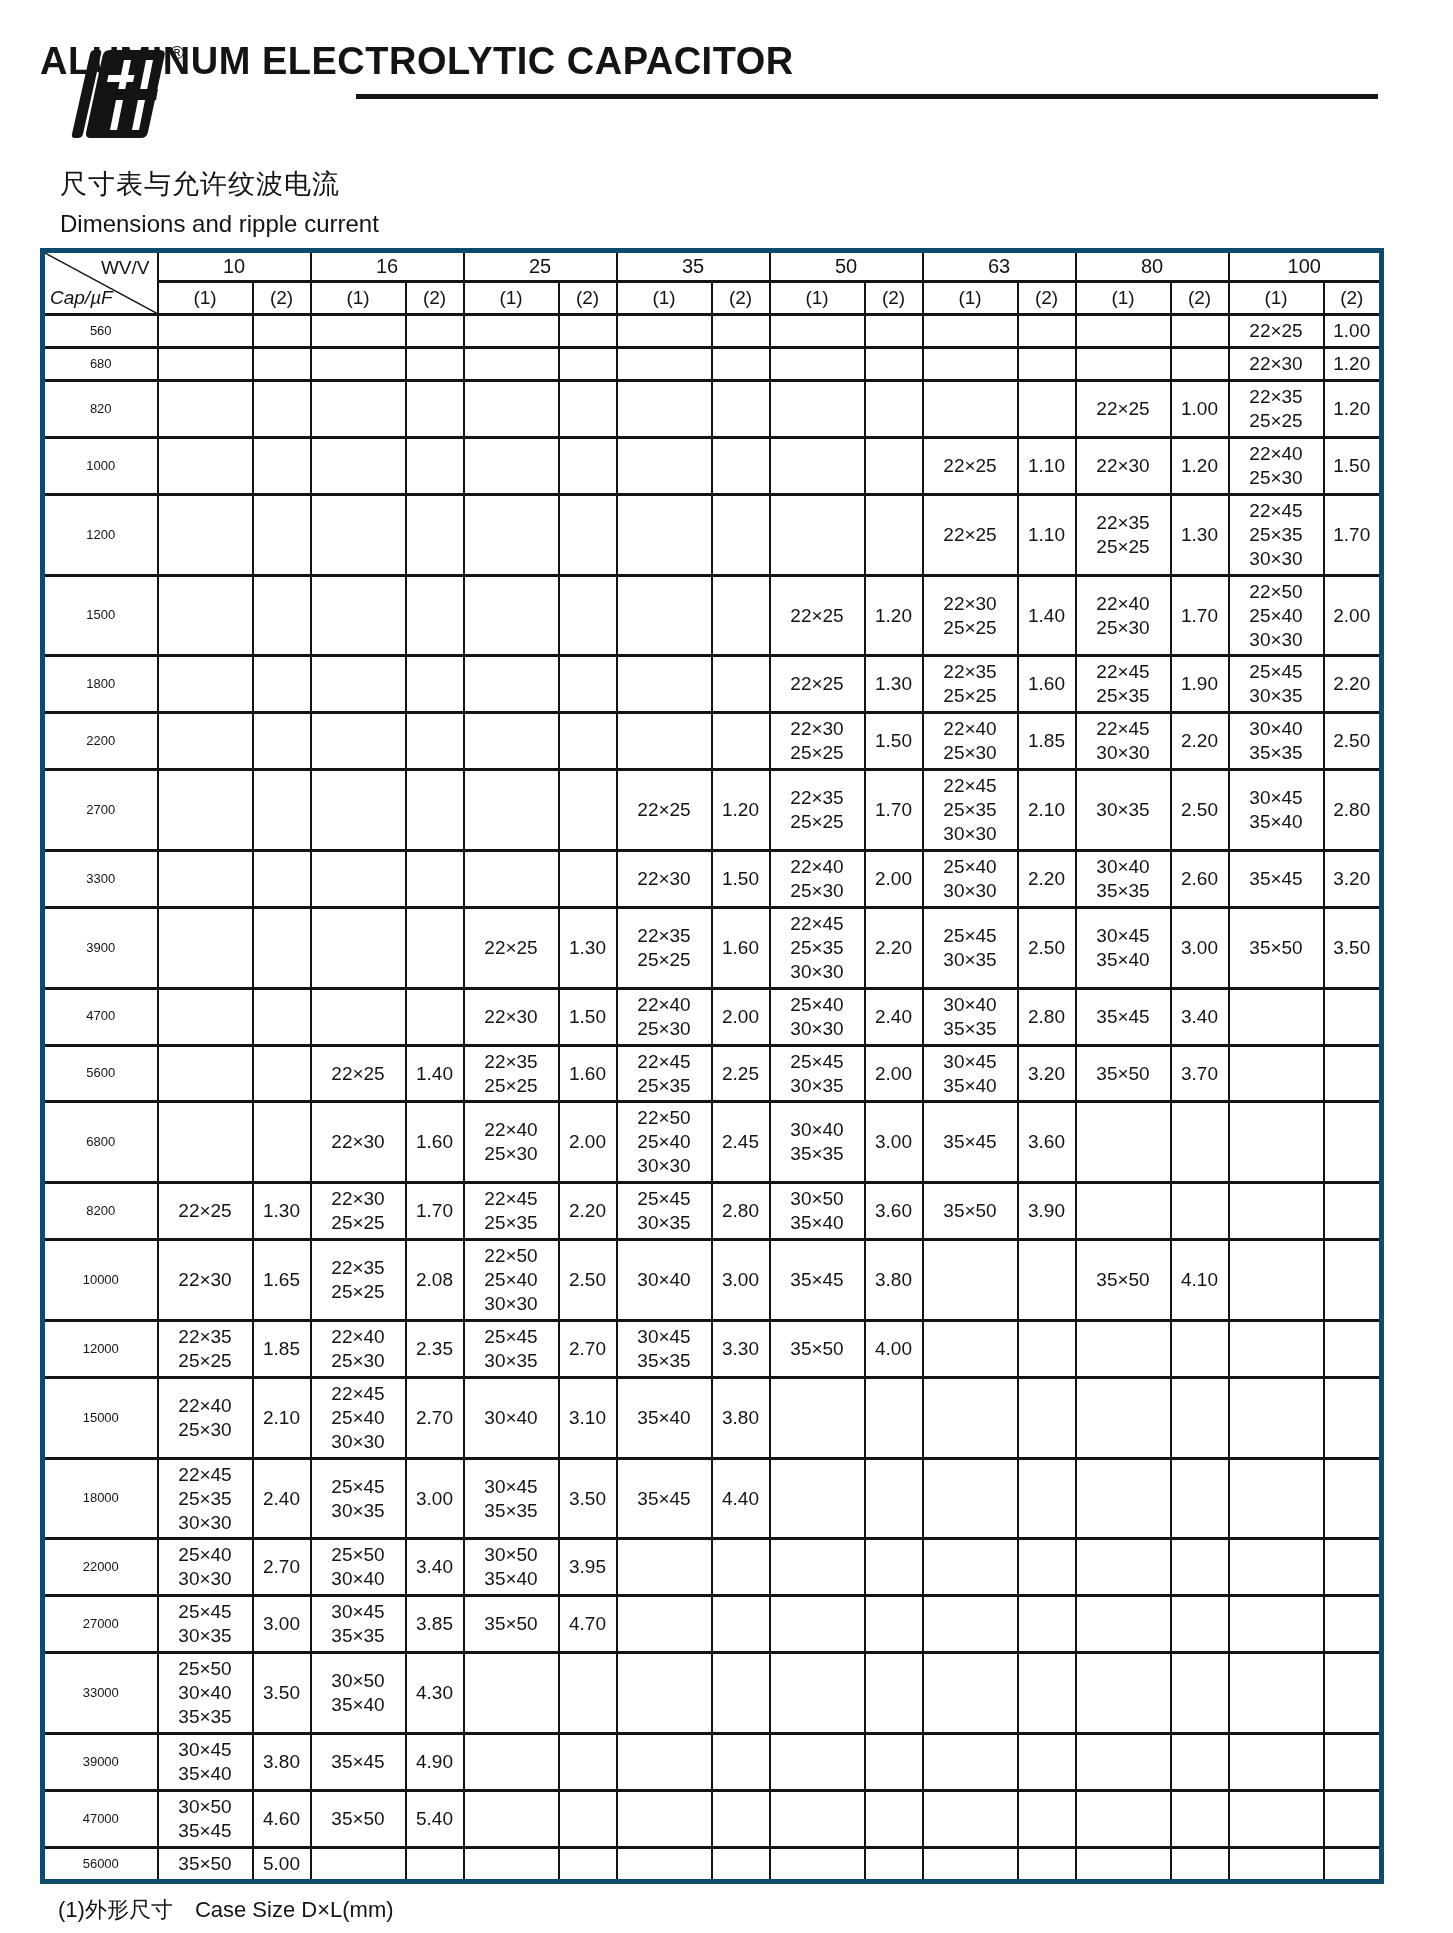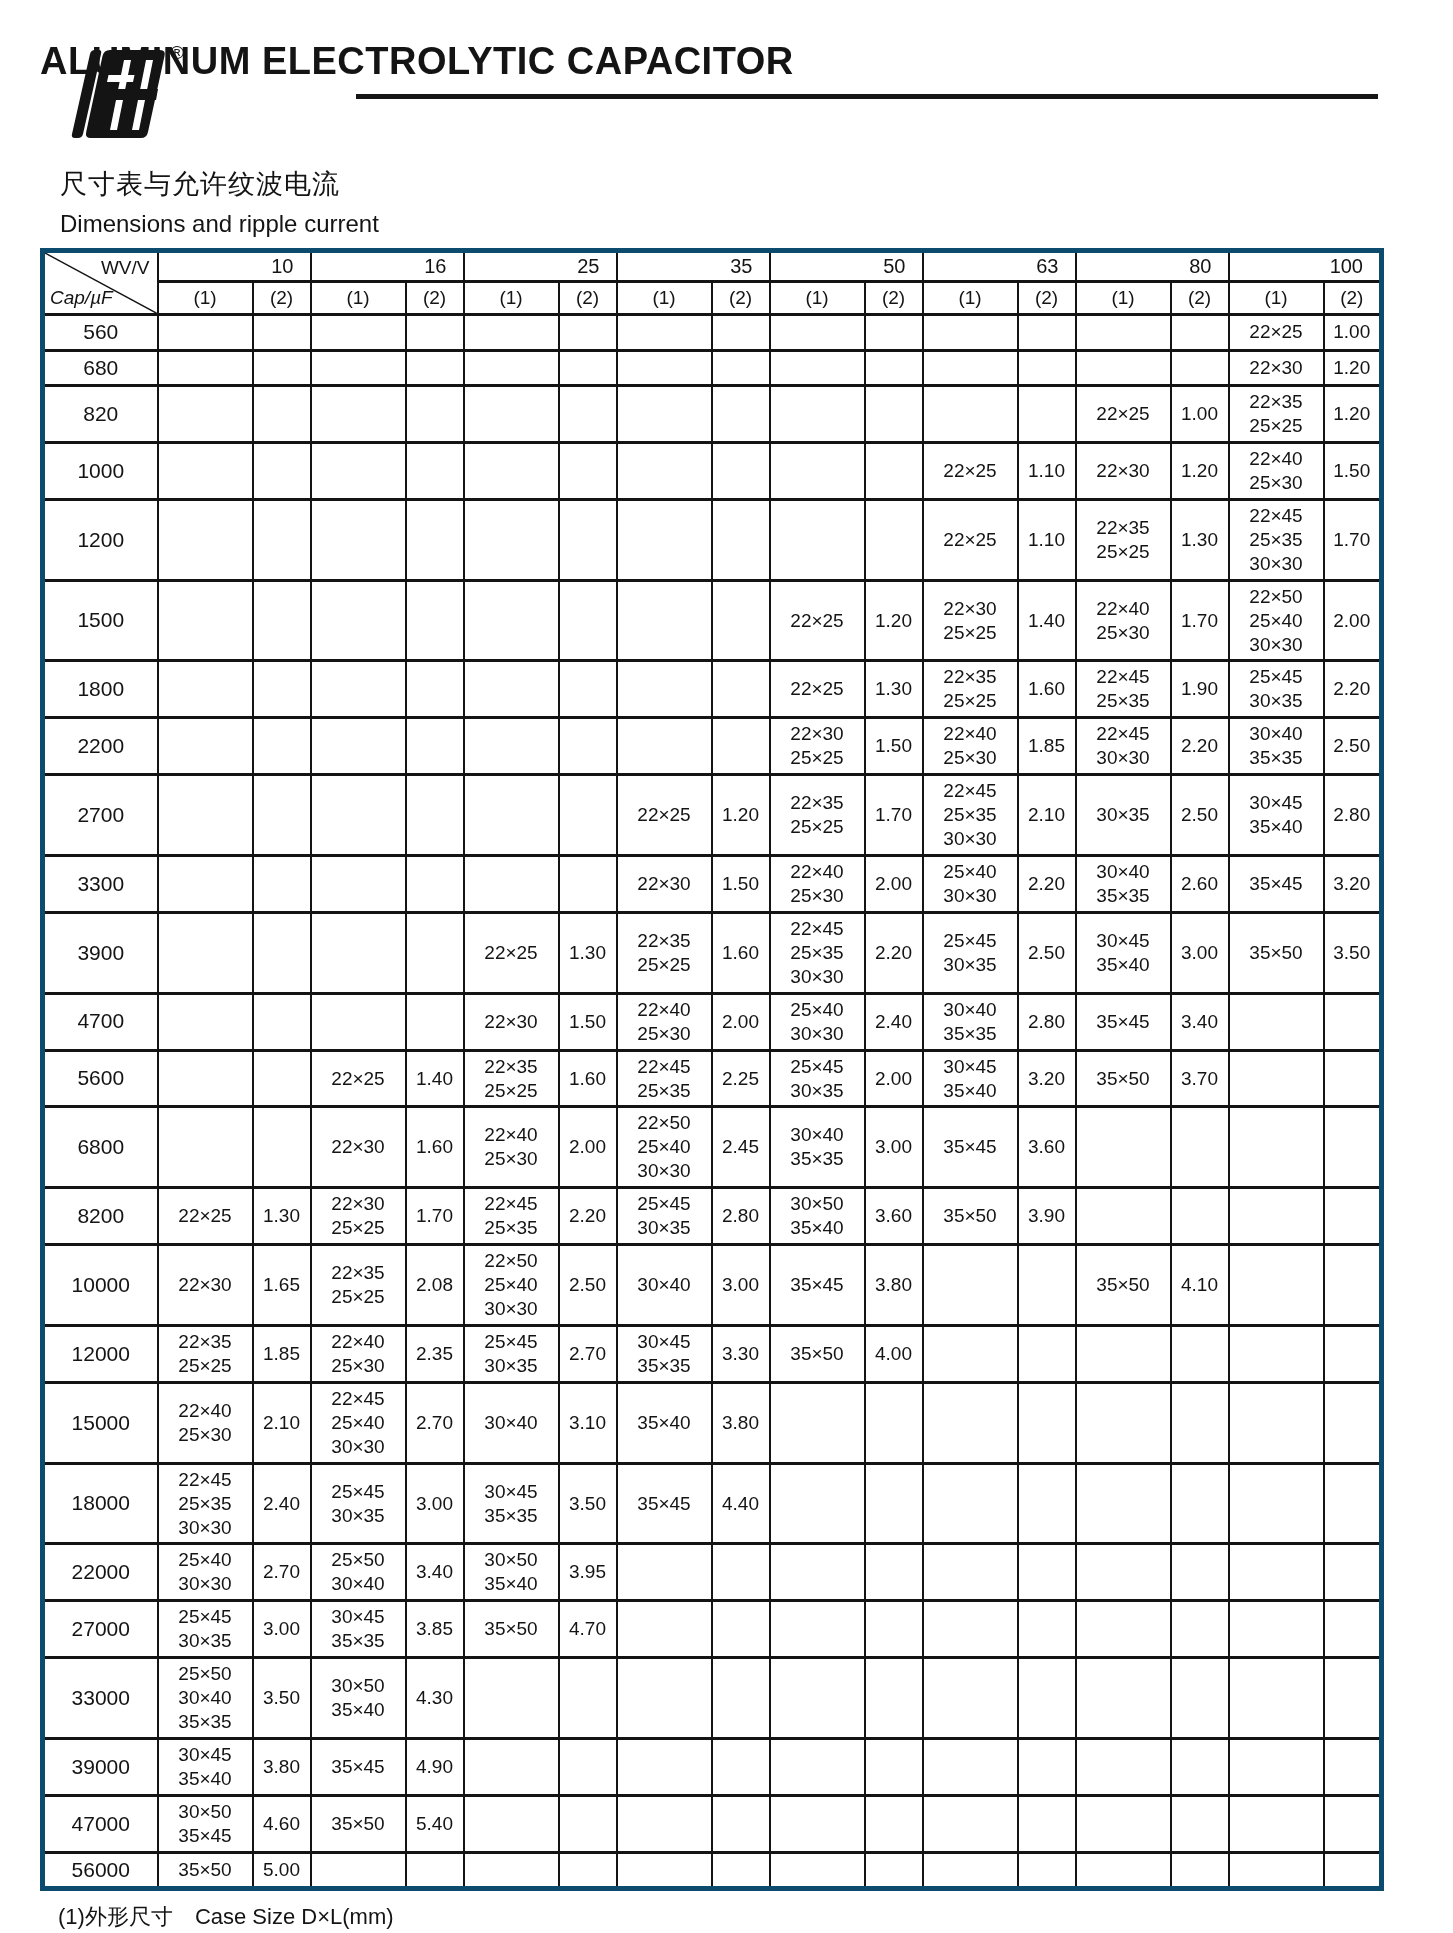--- a/index.html
+++ b/index.html
@@ -37,26 +37,26 @@
     border: 5px solid #0c4a6e;
   }
   .dim-table th, .dim-table td {
     border: 2px solid #141414;
     border-top-width: 3px; border-bottom-width: 3px;
     text-align: center; vertical-align: middle;
     padding: 3px 2px;
     font-size: 19px; font-weight: 400; line-height: 1.26;
     overflow: hidden;
   }
-  .dim-table thead th.volt { height: 31px; font-size: 20px; padding: 1px 16px; text-align: right; }
+  .dim-table thead th.volt { height: 31px; font-size: 20px; padding: 1px 16px; }
   .dim-table thead th.sub  { height: 33px; font-size: 19px; padding: 1px 2px; }
   .col-cap   { width: 115px; }
   .col-size  { width: 95px; }
   .col-ripple{ width: 58px; }
-  td.cap { font-size: 21px; }
+  td.cap { font-size: 13px; }
   td.size div { white-space: nowrap; }
   th.corner { position: relative; padding: 0; }
   th.corner svg.diag { position: absolute; left: 0; top: 0; width: 100%; height: 100%; }
   .corner-top   { position: absolute; top: 3px; right: 7px; font-size: 19px; }
   .corner-bottom{ position: absolute; bottom: 3px; left: 5px; font-size: 19px; font-style: italic; }
 
   
   .footnotes { margin: 10px 0 0 18px; }
   .footnotes p { margin: 0 0 6px 0; font-size: 22px; line-height: 1.45; }
 </style>

